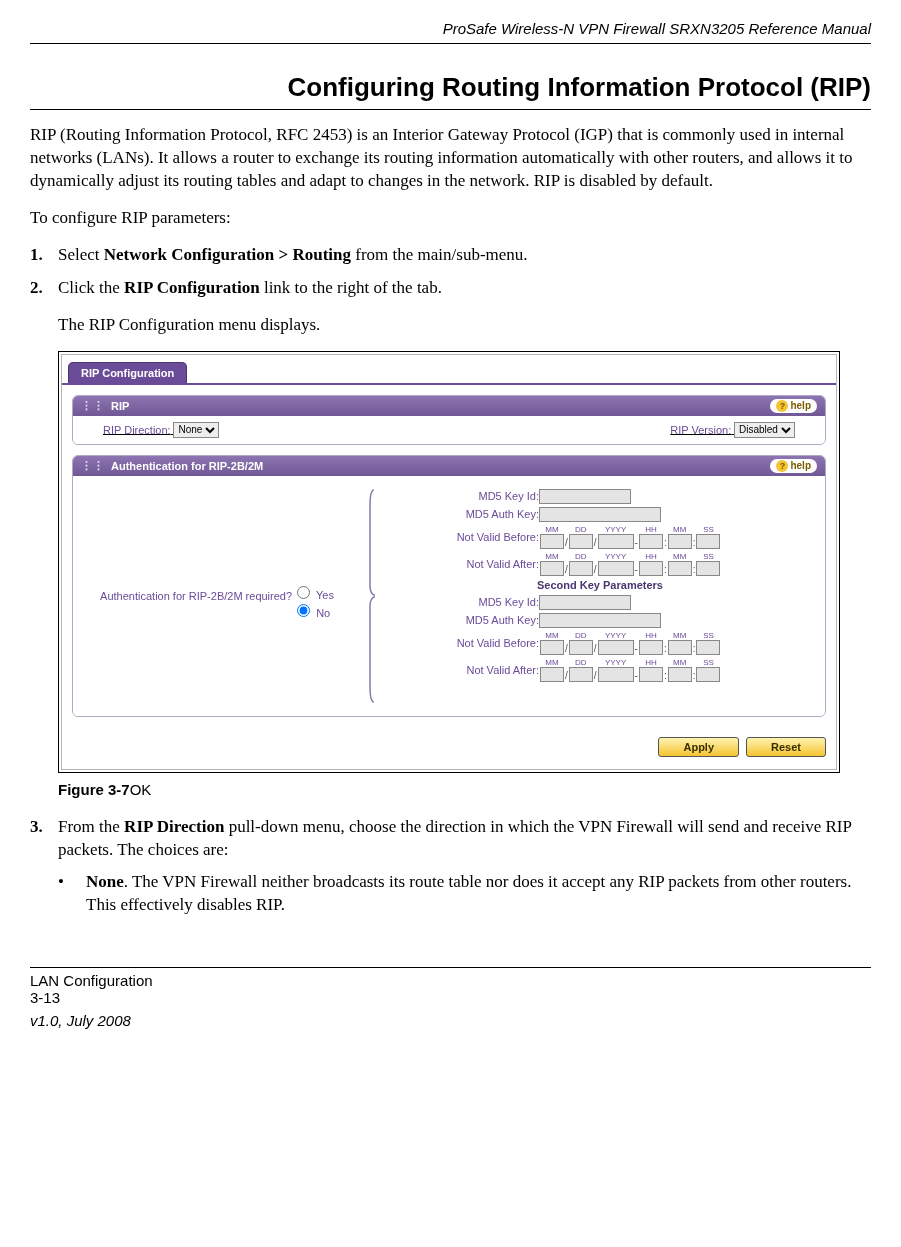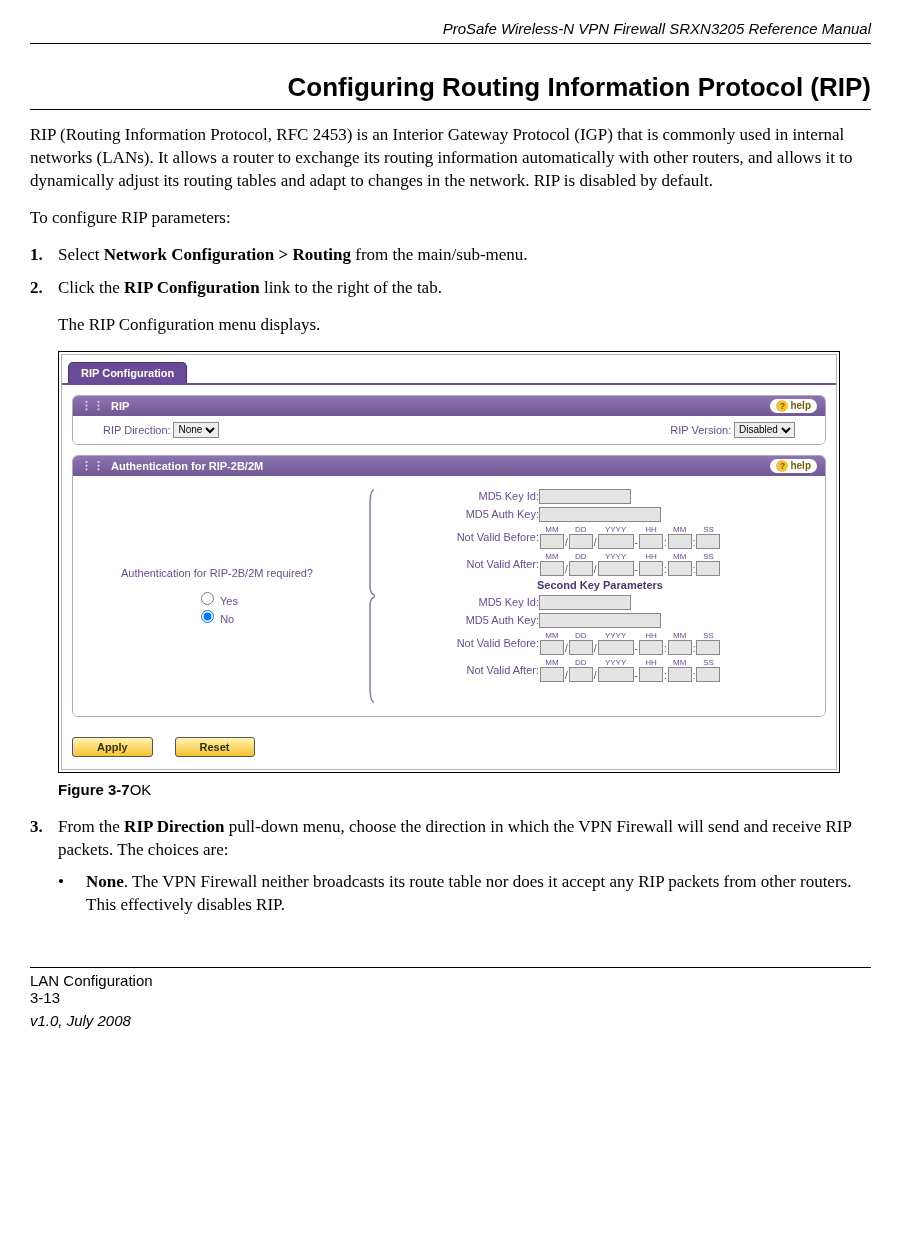--- a/index.html
+++ b/index.html
@@ -53,44 +53,44 @@
     background: linear-gradient(#8c75b0, #6f5895);
     color: #fff; padding: 3px 8px; font-size: 11px; font-weight: bold;
     display: flex; align-items: center; justify-content: space-between;
   }
   .phead-left { display: flex; align-items: center; gap: 6px; }
   .grip { display: inline-block; color: #e8e0f2; letter-spacing: 1px; }
   .help-link { display: flex; align-items: center; gap: 2px; color: #7a5c00; font-size: 10px; background: #fff; border-radius: 8px; padding: 1px 6px; }
   .help-q { display: inline-flex; width: 12px; height: 12px; border-radius: 50%; background: #f5c431; color: #7a5c00; align-items: center; justify-content: center; font-weight: bold; font-size: 9px; }
   .panel-body { padding: 10px 14px; background: #fff; }
 
-  .row1 { display: flex; justify-content: space-between; padding: 6px 30px; }
+  .row1 { display: flex; justify-content: space-between; padding: 6px 30px; text-decoration: underline; }
   .fld-label { color: #6a4b98; font-size: 11px; }
   select.mini { font-size: 10px; border: 1px solid #888; background: #eee; height: 16px; }
 
   .auth-flex { display: flex; gap: 14px; align-items: stretch; }
-  .auth-left { width: 260px; display: flex; flex-direction: column; justify-content: center; align-items: center; color: #6a4b98; font-size: 11px; }
+  .auth-left { width: 260px; display: flex; flex-direction: row; justify-content: center; align-items: center; color: #6a4b98; font-size: 11px; }
   .radio-block { margin-top: 10px; font-size: 11px; color: #6a4b98; text-align: left; }
   .brace-col { width: 14px; position: relative; display: flex; }
   .brace-svg { height: 100%; width: 14px; }
   .auth-right { flex: 1; }
   .key-title { color: #4b3570; font-weight: bold; text-align: center; font-size: 11px; margin: 2px 0 4px; }
   .kv { display: flex; align-items: center; margin: 3px 0; }
   .kv-label { color: #6a4b98; width: 150px; text-align: right; font-size: 11px; }
   .kv-inputs { display: flex; align-items: flex-end; gap: 0; justify-content: flex-end; }
   .inp { border: 1px solid #888; background: #e4e4e4; height: 13px; }
   .w-med { width: 90px; }
   .w-lg { width: 120px; }
   .dt-group { display: flex; flex-direction: column; align-items: center; margin: 0 1px; }
   .dt-top { font-size: 8px; color: #6a4b98; }
   .w-sm { width: 22px; }
   .w-yy { width: 34px; }
   .sep { font-size: 10px; color: #555; margin: 0 0 1px; }
 
-  .btn-row { display: flex; justify-content: flex-start; gap: 22px; margin-top: 14px; padding: 6px 0 2px; }
+  .btn-row { display: flex; justify-content: flex-end; gap: 7px; margin-top: 14px; padding: 6px 0 2px; }
   .ui-btn {
     font-size: 11px; font-weight: bold; padding: 3px 24px;
     border: 1px solid #555; border-radius: 3px; color: #3a2f00;
     background: linear-gradient(#fff3b0, #f5c431);
   }
 
   .fig-caption { font-family: Arial, sans-serif; font-weight: bold; font-size: 15px; margin: 8px 0 18px 28px; }
   .fig-caption .ok { font-weight: normal; }
 
   .footer { margin-top: 50px; }

